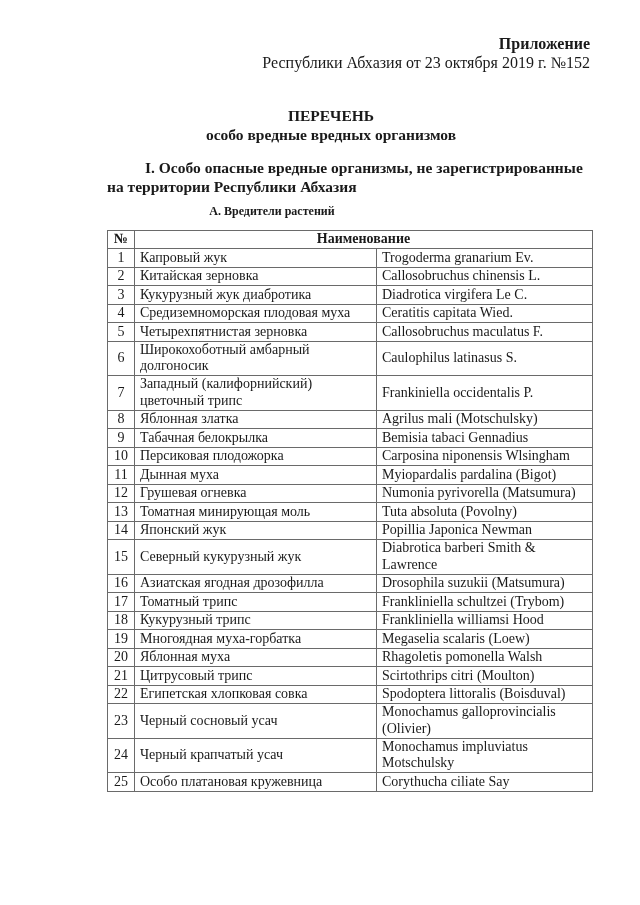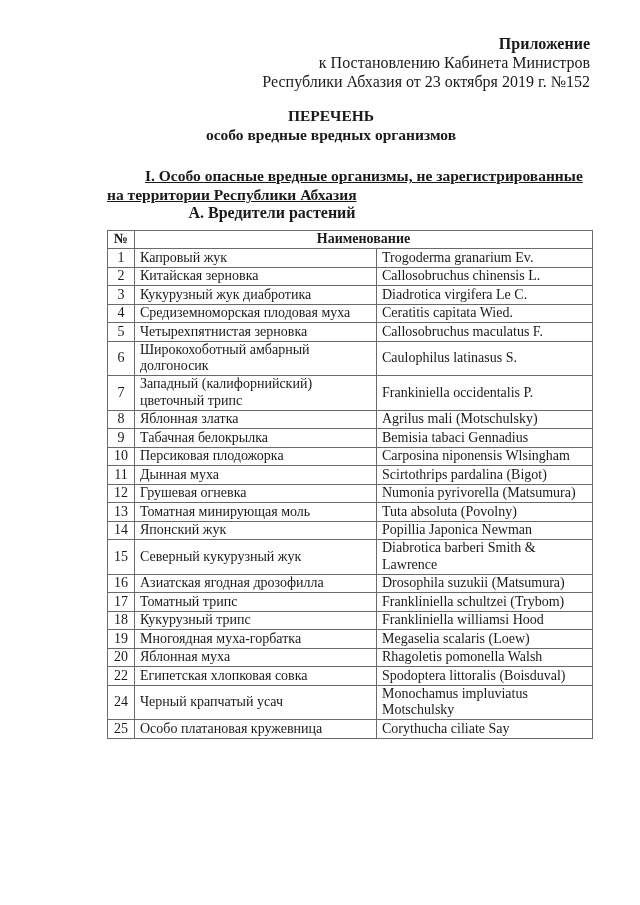--- a/index.html
+++ b/index.html
@@ -1,37 +1,36 @@
 <!DOCTYPE html>
 <html><head>
 <meta charset="utf-8">
 <style>
   html, body { margin: 0; padding: 0; background: #ffffff; }
   body { width: 640px; height: 905px; position: relative; overflow: hidden;
          font-family: "Liberation Serif", "DejaVu Serif", serif; color: #1a1a1a; }
   .appendix { position: absolute; right: 50px; top: 34px; text-align: right; font-size: 16px; line-height: 19px; }
   .appendix .title { font-weight: bold; }
   .list-title { position: absolute; left: 0; width: 640px; top: 106px; text-align: center; font-weight: bold; font-size: 15.5px; line-height: 19px; padding-left: 11px; }
-  .section { position: absolute; left: 107px; top: 166px; width: 490px; font-weight: bold; font-size: 15.5px; line-height: 19px; text-decoration: underline; }
+  .section { position: absolute; left: 107px; top: 158px; width: 490px; font-weight: bold; font-size: 15.5px; line-height: 19px; }
   .section .l1 { text-indent: 38px; white-space: nowrap; }
-  .subsection { position: absolute; left: 0; width: 544px; top: 204px; text-align: center; font-weight: bold; font-size: 16px; }
+  .subsection { position: absolute; left: 0; width: 544px; top: 204px; text-align: center; font-weight: bold; font-size: 12px; }
   table.pests { position: absolute; left: 107px; top: 230px; width: 485px; border-collapse: collapse; font-size: 14px; table-layout: fixed; }
   table.pests td, table.pests th { border: 1px solid #6a6a6a; padding: 0 5px; line-height: 16.5px; vertical-align: middle; }
   table.pests th { font-weight: bold; height: 17px; }
   table.pests td.num { text-align: center; padding: 0; }
   table.pests tr.single td { height: 17.5px; }
   table.pests tr.double td { height: 33.5px; }
   col.c1 { width: 27px; } col.c2 { width: 242px; } col.c3 { width: 216px; }
 </style>
 </head>
 <body>
 
 <div class="appendix">
   <div class="title">Приложение</div>
-  <div>к Постановлению Кабинета Министров</div>
   <div>Республики Абхазия от 23 октября 2019 г.  №152</div>
 </div>
 
 <div class="list-title">
   <div>ПЕРЕЧЕНЬ</div>
   <div>особо вредные вредных организмов</div>
 </div>
 
 <div class="section">
   <div class="l1">I. Особо опасные вредные организмы, не зарегистрированные</div>
@@ -99,21 +98,21 @@
         <td>Bemisia tabaci Gennadius</td>
       </tr>
       <tr class="single">
         <td class="num">10</td>
         <td>Персиковая плодожорка</td>
         <td>Carposina niponensis Wlsingham</td>
       </tr>
       <tr class="single">
         <td class="num">11</td>
         <td>Дынная муха</td>
-        <td>Scirtothrips pardalina (Bigot)</td>
+        <td>Myiopardalis pardalina (Bigot)</td>
       </tr>
       <tr class="single">
         <td class="num">12</td>
         <td>Грушевая огневка</td>
         <td>Numonia pyrivorella (Matsumura)</td>
       </tr>
       <tr class="single">
         <td class="num">13</td>
         <td>Томатная минирующая моль</td>
         <td>Tuta absoluta (Povolny)</td>
@@ -147,23 +146,33 @@
         <td class="num">19</td>
         <td>Многоядная муха-горбатка</td>
         <td>Megaselia scalaris (Loew)</td>
       </tr>
       <tr class="single">
         <td class="num">20</td>
         <td>Яблонная муха</td>
         <td>Rhagoletis pomonella Walsh</td>
       </tr>
       <tr class="single">
+        <td class="num">21</td>
+        <td>Цитрусовый трипс</td>
+        <td>Scirtothrips citri (Moulton)</td>
+      </tr>
+      <tr class="single">
         <td class="num">22</td>
         <td>Египетская хлопковая совка</td>
         <td>Spodoptera littoralis (Boisduval)</td>
+      </tr>
+      <tr class="double">
+        <td class="num">23</td>
+        <td>Черный сосновый усач</td>
+        <td>Monochamus galloprovincialis (Olivier)</td>
       </tr>
       <tr class="double">
         <td class="num">24</td>
         <td>Черный крапчатый усач</td>
         <td>Monochamus impluviatus Motschulsky</td>
       </tr>
       <tr class="single">
         <td class="num">25</td>
         <td>Особо платановая кружевница</td>
         <td>Corythucha ciliate Say</td>

